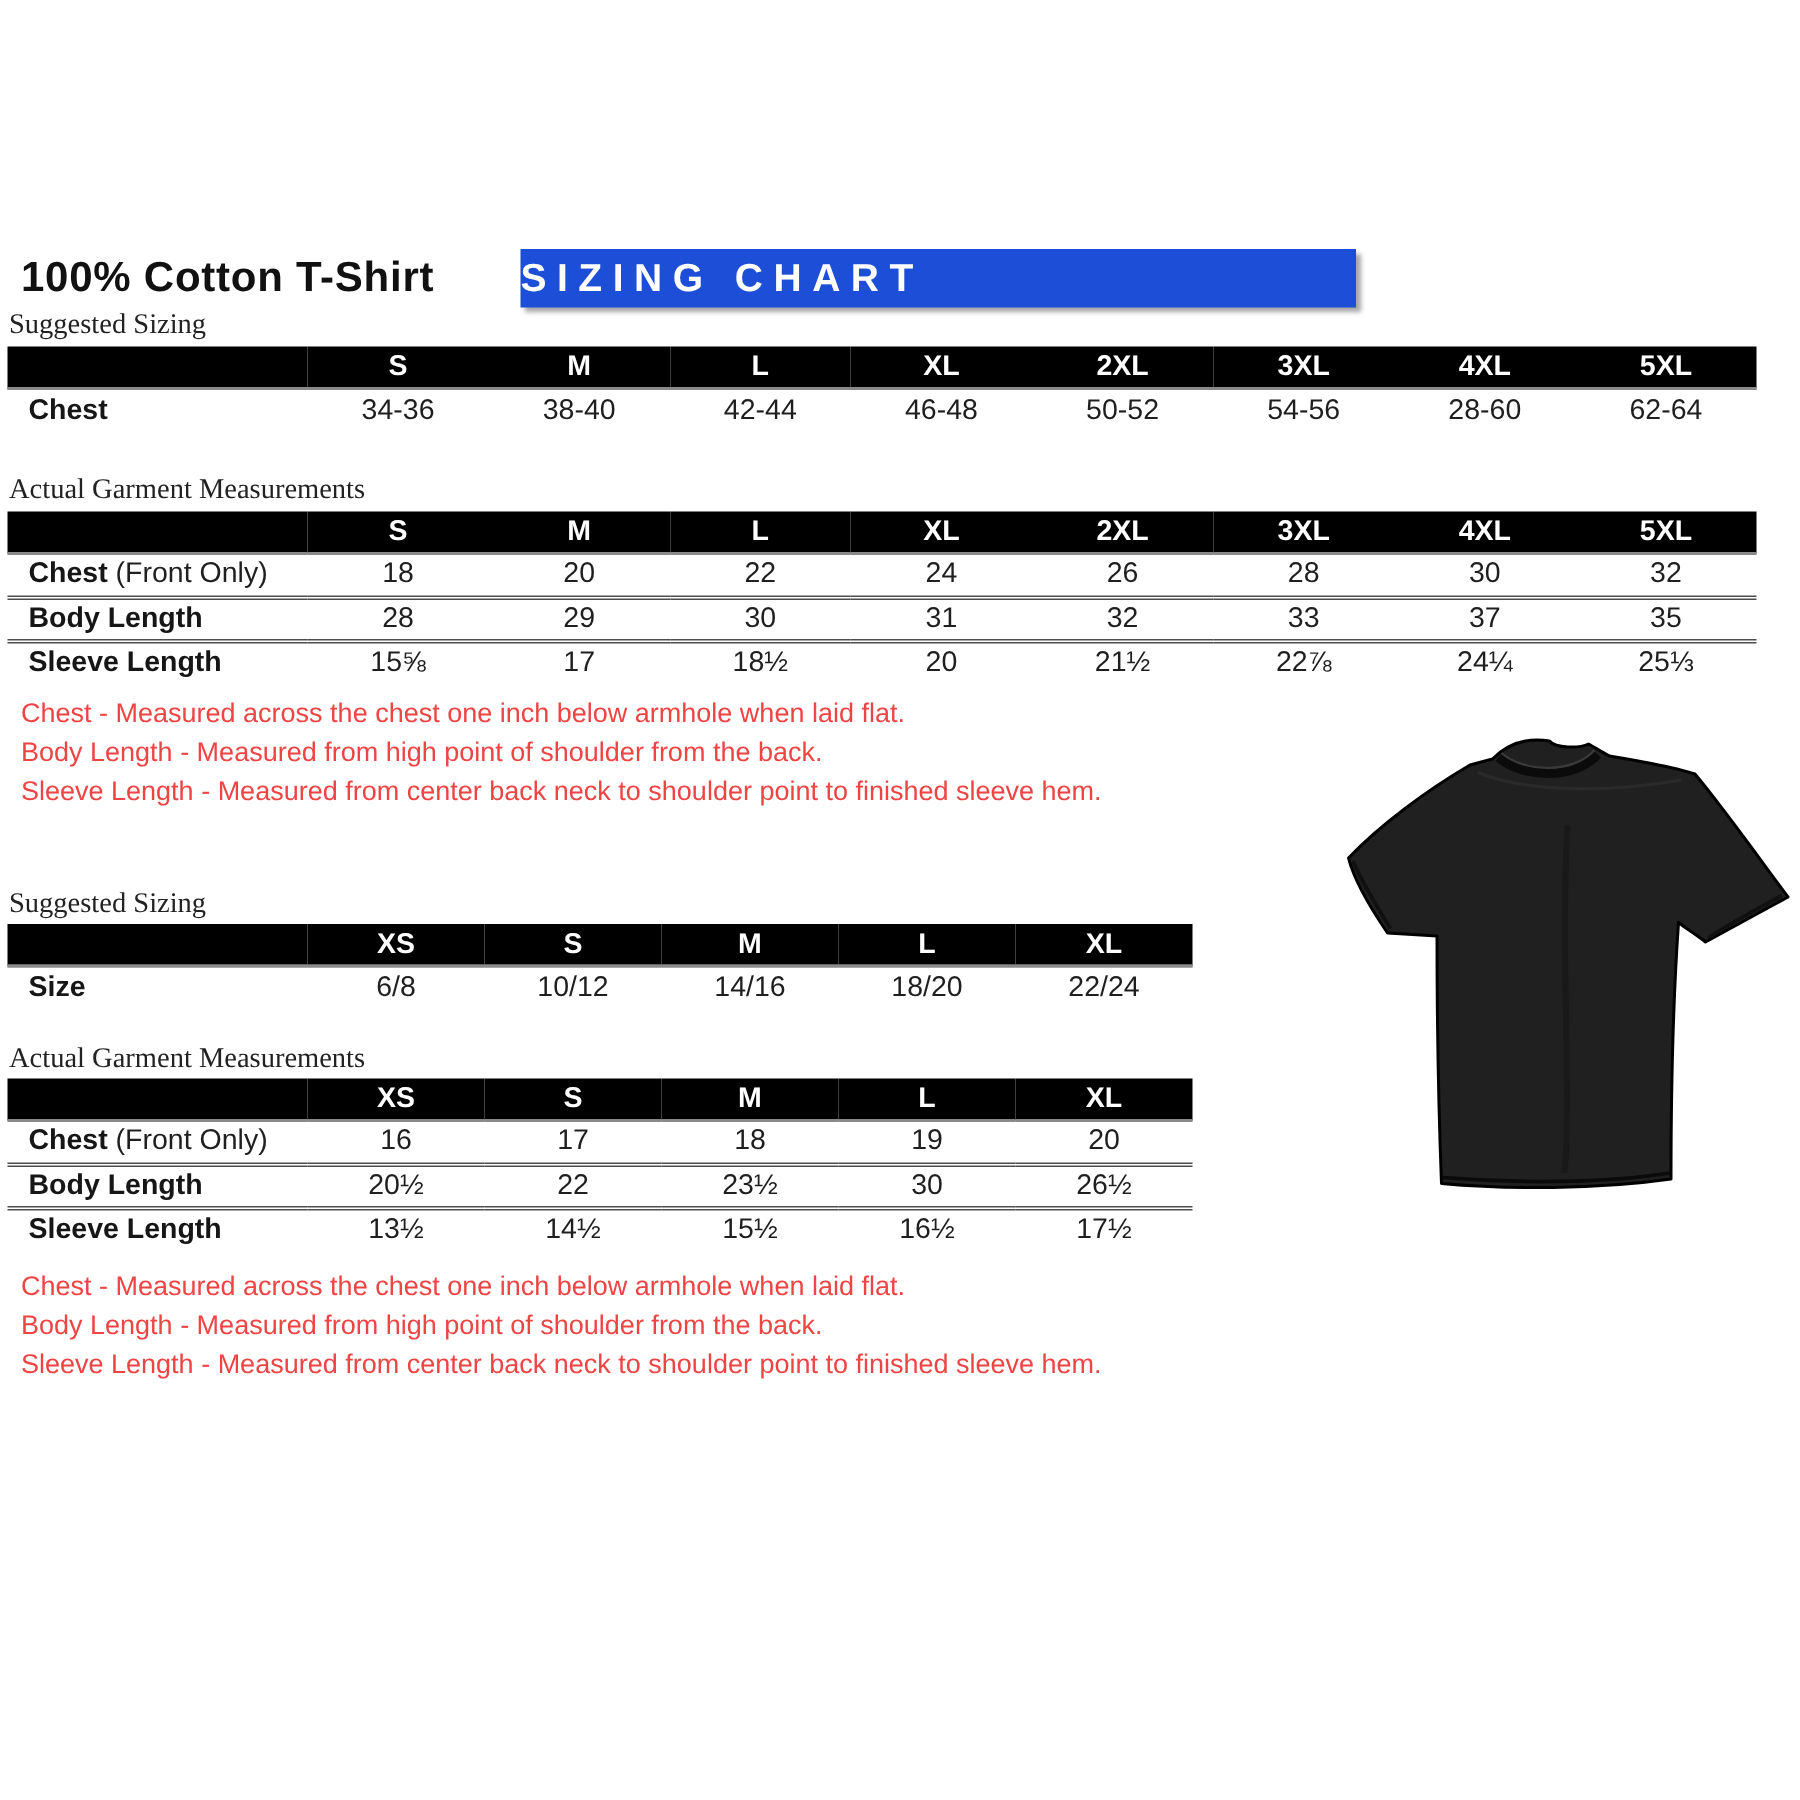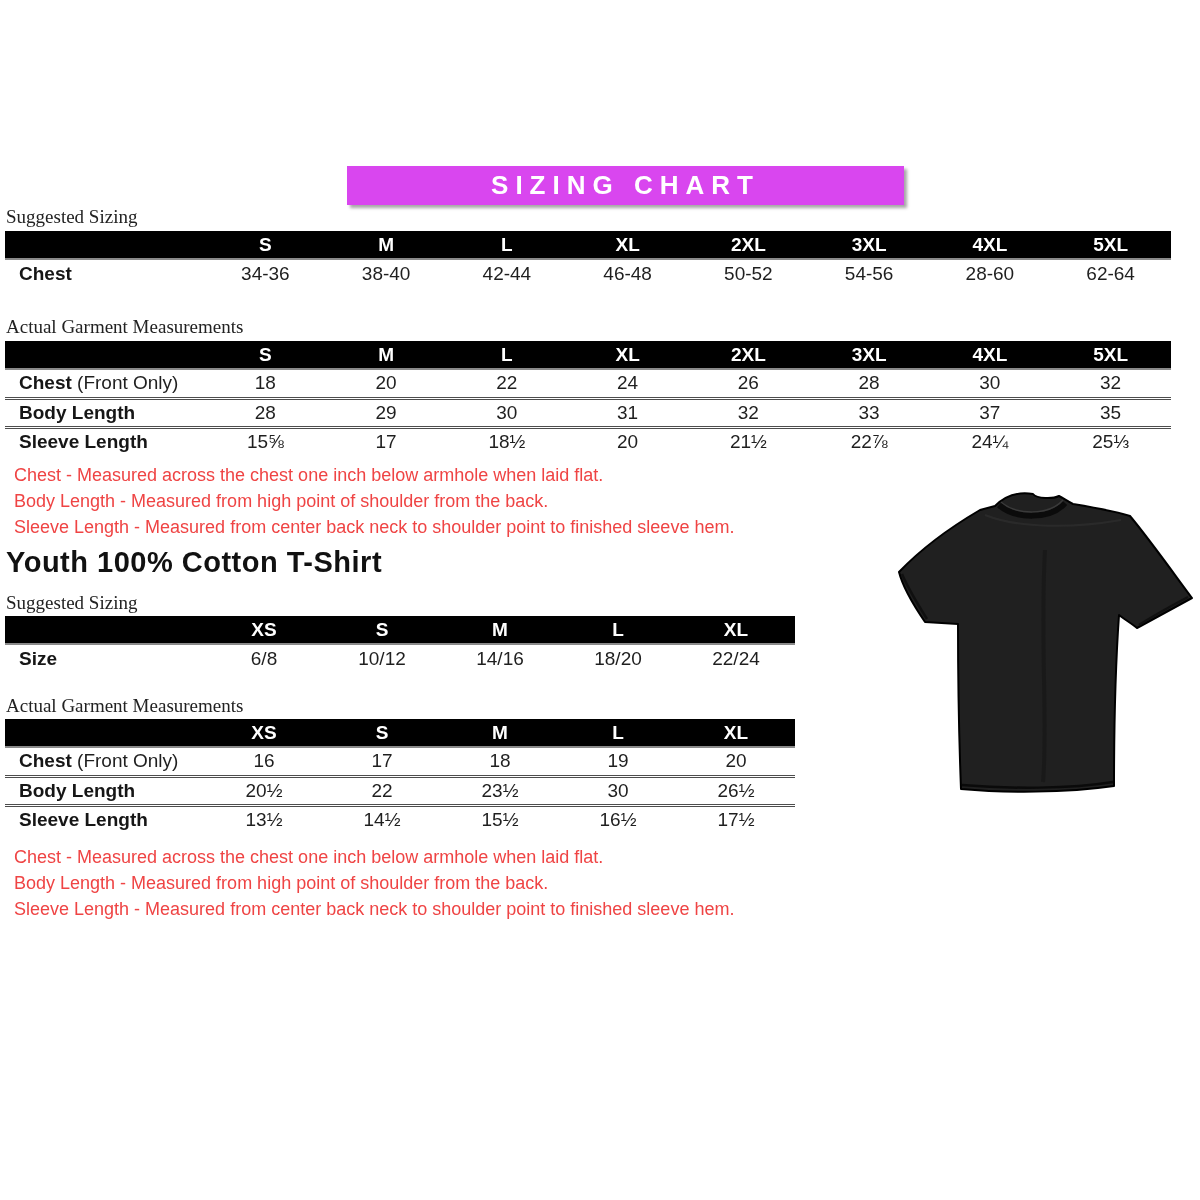--- a/index.html
+++ b/index.html
@@ -4,21 +4,21 @@
 <style>
   * { margin:0; padding:0; box-sizing:border-box; }
   html,body { background:#fff; }
   body { font-family:"Liberation Sans", sans-serif; color:#1c1c1c; }
   #canvas { position:relative; width:1200px; height:1200px; background:#ffffff; overflow:hidden; }
 
   .page-title { position:absolute; left:14px; top:169px; font-size:28px; font-weight:700; letter-spacing:.5px; color:#111; }
   .youth-title { position:absolute; left:6px; top:546px; font-size:29px; font-weight:700; letter-spacing:.5px; color:#111; }
 
   .banner { position:absolute; left:347px; top:166px; width:557px; height:39px;
-            background:#d946ef; color:#fff; display:flex; align-items:center; justify-content:center;
+            background:#1d4ed8; color:#fff; display:flex; align-items:center; justify-content:flex-start;
             font-size:26px; font-weight:700; letter-spacing:7px; box-shadow:3px 3px 3px rgba(0,0,0,.35); }
 
   .section-label { position:absolute; font-size:19px; color:#222;font-family:Liberation Serif, serif; }
   .lab-sug1 { left:6px;  top:206px; }
   .lab-act1 { left:6px;  top:316px; }
   .lab-sug2 { left:6px;  top:592px; }
   .lab-act2 { left:6px;  top:695px; }
 
   table.size-table { position:absolute; border-collapse:collapse; table-layout:fixed; }
   .t-adult-suggested { left:5px; top:231px; width:1166px; }
@@ -38,20 +38,21 @@
   .notes-1 { left:14px; top:462px; }
   .notes-2 { left:14px; top:844px; }
 
   .tee { position:absolute; left:895px; top:488px; }
 </style>
 </head>
 <body>
 
 <div id="canvas">
 
+  <div class="page-title">100% Cotton T-Shirt</div>
 
   <div class="banner">
     <span>SIZING CHART</span>
   </div>
 
   <div class="section-label lab-sug1">Suggested Sizing</div>
   <table class="size-table t-adult-suggested">
       <colgroup>
         <col class="col-label">
         <col>
@@ -153,21 +154,20 @@
         </tr>
       </tbody>
     </table>
 
   <div class="notes notes-1">
     <div>Chest - Measured across the chest one inch below armhole when laid flat.</div>
     <div>Body Length - Measured from high point of shoulder from the back.</div>
     <div>Sleeve Length - Measured from center back neck to shoulder point to finished sleeve hem.</div>
   </div>
 
-  <div class="youth-title">Youth 100% Cotton T-Shirt</div>
 
   <div class="section-label lab-sug2">Suggested Sizing</div>
   <table class="size-table t-youth-suggested">
       <colgroup>
         <col class="col-label">
         <col>
         <col>
         <col>
         <col>
         <col>

